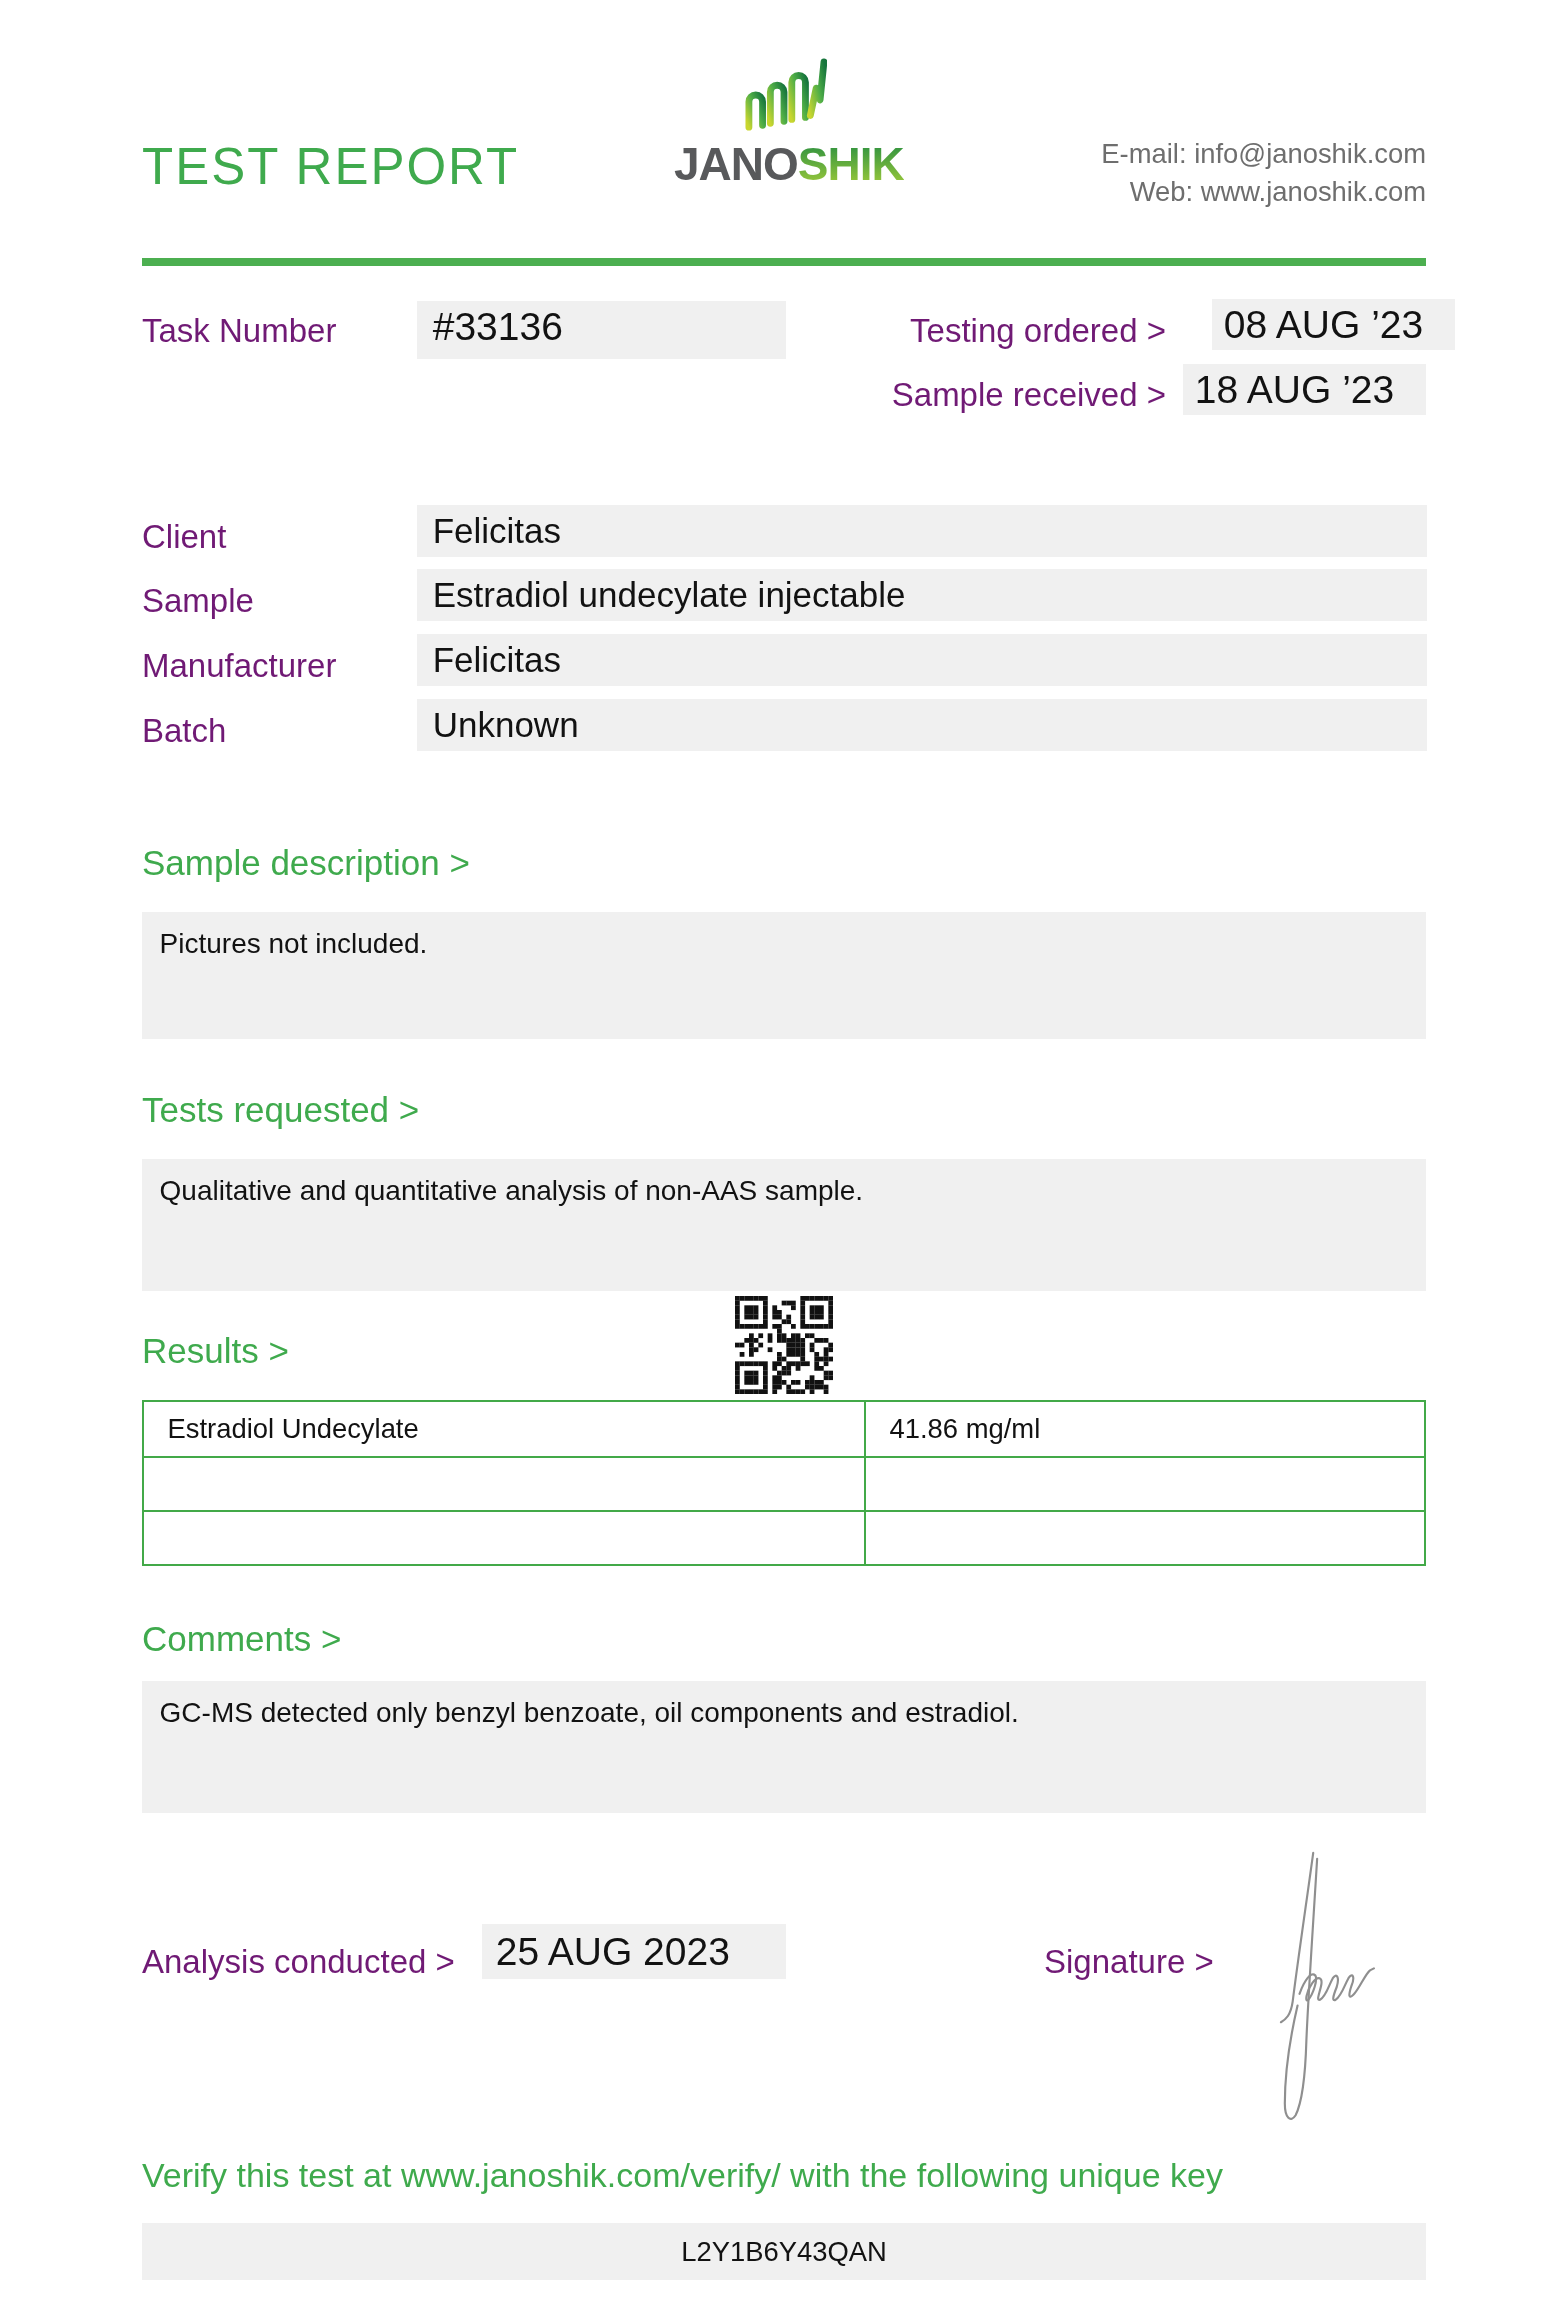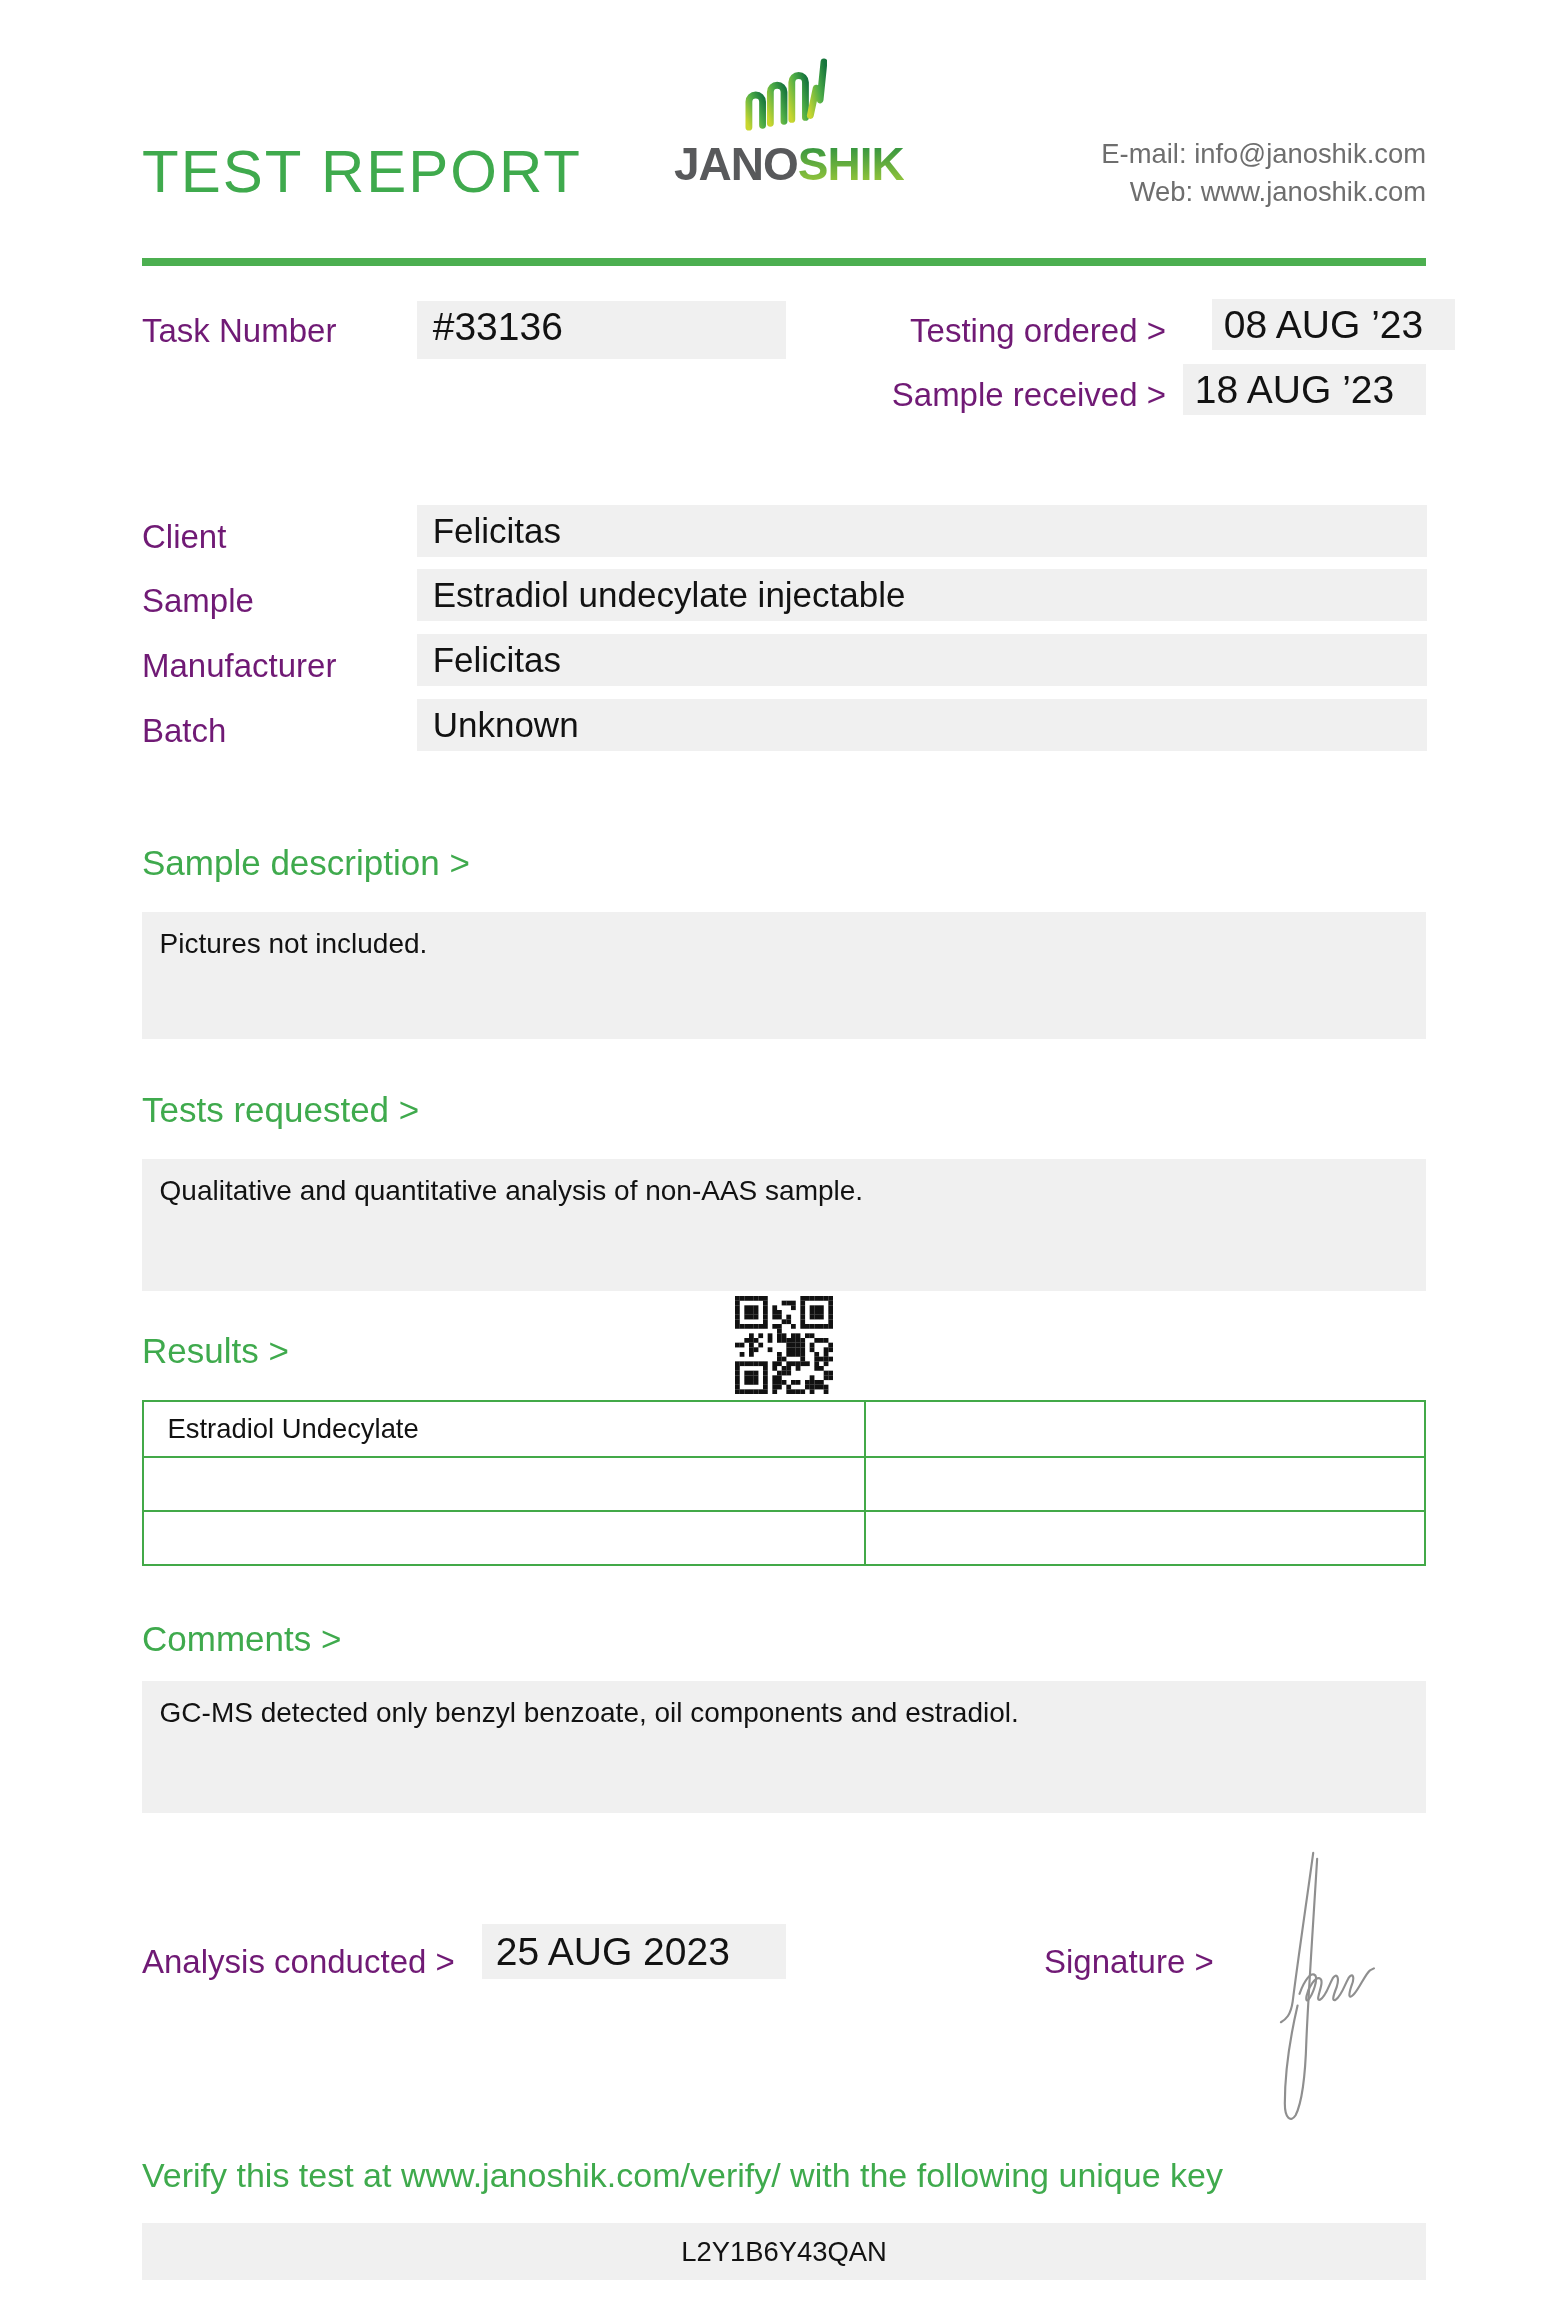--- a/index.html
+++ b/index.html
@@ -1,21 +1,21 @@
 <!DOCTYPE html>
 <html><head>
 <meta charset="utf-8">
 <style>
   * { margin:0; padding:0; box-sizing:border-box; }
   html,body { background:#ffffff; }
   body { font-family:"Liberation Sans", sans-serif; }
   .page { position:relative; width:1568px; height:2313px; background:#ffffff; overflow:hidden; }
 
   
-  .title { position:absolute; left:142px; top:137px; font-size:60px; letter-spacing:2px; color:#3faa4d; font-weight:normal; }
+  .title { position:absolute; left:142px; top:137px; font-size:51px; letter-spacing:2px; color:#3faa4d; font-weight:normal; }
   .logo { position:absolute; left:674px; top:57px; width:220px; text-align:center; }
   .logo-icon { display:block; margin:0 auto; }
   .logo-text { margin-top:5.9px; font-size:46px; font-weight:bold; letter-spacing:-1px; line-height:1; white-space:nowrap; }
   .logo-jano { color:#58595b; }
   .logo-shik { background:linear-gradient(#1f8a41,#a8cf3a); -webkit-background-clip:text; background-clip:text; color:transparent; }
   .contact { position:absolute; right:142px; top:135px; text-align:right; font-size:27.4px; color:#6e6e6e; line-height:38px; }
   .rule { position:absolute; left:142px; top:258px; width:1284px; height:7.8px; background:#4caf50; }
 
   
   .g-label { position:absolute; color:#701a75; font-size:33px; }
@@ -346,20 +346,21 @@
       <rect x="14.29" y="95.24" width="4.86" height="4.86"></rect>
       <rect x="19.05" y="95.24" width="4.86" height="4.86"></rect>
       <rect x="23.81" y="95.24" width="4.86" height="4.86"></rect>
       <rect x="28.57" y="95.24" width="4.86" height="4.86"></rect>
     </svg>
   <div class="sec-heading" style="top:1331px;">Results &gt;</div>
 
   <div class="rtable">
     <div class="rrow">
       <div class="rcell c1">Estradiol Undecylate</div>
+      <div class="rcell c2">41.86 mg/ml</div>
     </div>
     <div class="rrow">
       <div class="rcell c1"></div>
       <div class="rcell c2"></div>
     </div>
     <div class="rrow">
       <div class="rcell c1"></div>
       <div class="rcell c2"></div>
     </div>
   </div>

